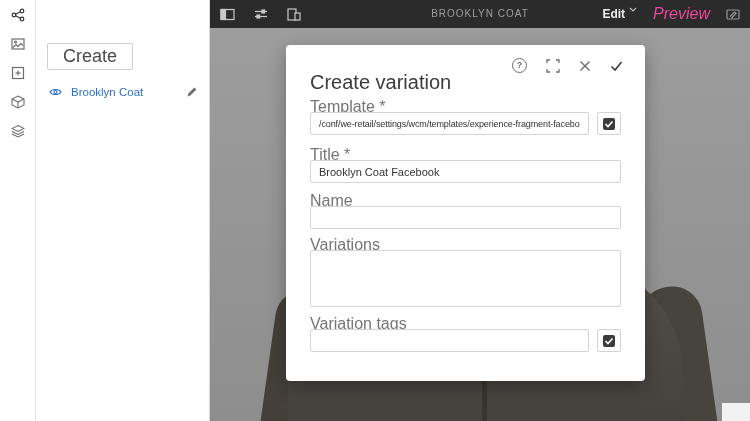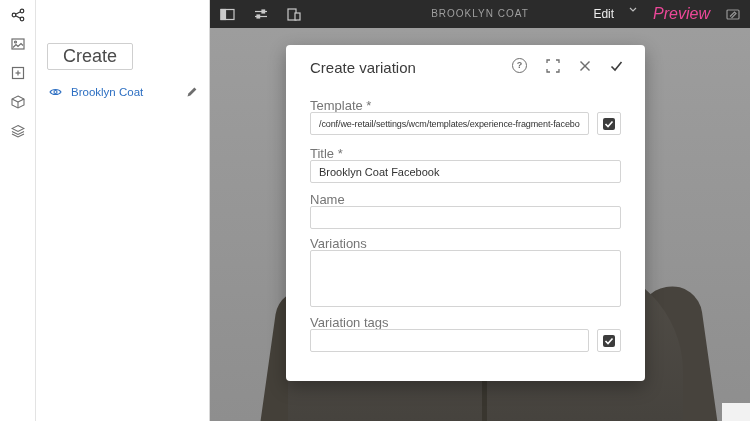--- a/index.html
+++ b/index.html
@@ -30,21 +30,21 @@
   .var-item .lbl { font-size:11.5px; color:#2d6fc2; }
   .var-item .pencil { margin-left:auto; color:#6e6e6e; display:flex; cursor:pointer; }
 
   
   .topbar { position:absolute; left:210px; top:0; width:540px; height:28px; background:#2b2b2b; z-index:3; }
   .tb-left { position:absolute; left:10px; top:0; height:28px; display:flex; align-items:center; gap:19px; }
   .tb-left .tbic { color:#c9c9c9; display:flex; cursor:pointer; }
   .tb-title { position:absolute; left:0; right:0; top:0; height:28px; line-height:28px;
               text-align:center; font-size:10px; letter-spacing:1px; color:#9f9f9f; }
   .tb-right { position:absolute; right:10px; top:0; height:28px; display:flex; align-items:center; gap:16px; }
-  .tb-edit { display:flex; align-items:flex-start; gap:15px; color:#ededed; font-size:12px; cursor:pointer; }
+  .tb-edit { display:flex; align-items:flex-start; gap:4px; color:#ededed; font-size:12px; cursor:pointer;font-weight:bold; }
   .tb-edit .chev { color:#bdbdbd; display:flex; }
   .tb-preview { color:#ec4899; font-size:16px; cursor:pointer;font-style:italic; }
   .tb-right .tbic { color:#969696; display:flex; cursor:pointer; }
 
   
   .content { position:absolute; left:210px; top:28px; width:540px; height:393px;
              background:linear-gradient(#9d9d9d,#8e8e8e); overflow:hidden; z-index:1; }
   .coat-body { position:absolute; left:78px; top:234px; width:395px; height:170px;
                background:linear-gradient(#514d47,#45423d); border-radius:110px 110px 0 0; }
   .coat-hood { position:absolute; left:185px; top:212px; width:180px; height:90px;
@@ -52,26 +52,26 @@
   .coat-sleeve-l { position:absolute; left:58px; top:262px; width:58px; height:160px;
                    background:#444039; border-radius:28px 28px 0 0; transform:rotate(8deg); }
   .coat-sleeve-r { position:absolute; left:438px; top:258px; width:62px; height:170px;
                    background:#47433d; border-radius:30px 30px 0 0; transform:rotate(-8deg); }
   .coat-zip { position:absolute; left:272px; top:300px; width:5px; height:120px; background:#39362f; }
   .corner-white { position:absolute; right:0; bottom:0; width:28px; height:18px; background:#f2f2f2; }
 
   
   .modal { position:absolute; left:286px; top:45px; width:359px; height:336px; background:#fff;
            border-radius:4px; box-shadow:0 6px 18px rgba(0,0,0,0.30); z-index:6; }
-  .m-title { position:absolute; left:24px; top:14px; font-size:15px; color:#3b3b3b; }
+  .m-title { position:absolute; left:24px; top:26px; font-size:20px; color:#3b3b3b; }
   .m-actions { position:absolute; right:22px; top:13px; display:flex; align-items:center; gap:19px; }
   .m-actions .act { color:#6e6e6e; display:flex; align-items:center; justify-content:center; cursor:pointer; }
   .help-circle { width:15px; height:15px; border:1.3px solid #6e6e6e; border-radius:50%;
                  font-size:9px; font-weight:bold; line-height:12px; text-align:center; color:#6e6e6e; }
-  .m-label { position:absolute; left:24px; font-size:13px; color:#757575; }
+  .m-label { position:absolute; left:24px; font-size:16px; color:#757575; }
   .m-input, .m-textarea {
     position:absolute; left:24px; width:311px; height:23px; border:1px solid #d4d4d4; border-radius:2px;
     background:#fff; font-family:inherit; font-size:11px; color:#323232; padding:0 8px; outline:none;
   }
   .m-input.short { width:279px; }
   .m-input.path { font-size:9px; letter-spacing:-0.1px; }
   .m-textarea { height:57px; padding:6px 8px; resize:none; }
   .picker-btn { position:absolute; left:311px; width:24px; height:23px; border:1px solid #d4d4d4;
                 border-radius:2px; background:#fff; display:flex; align-items:center; justify-content:center;
                 cursor:pointer; }

